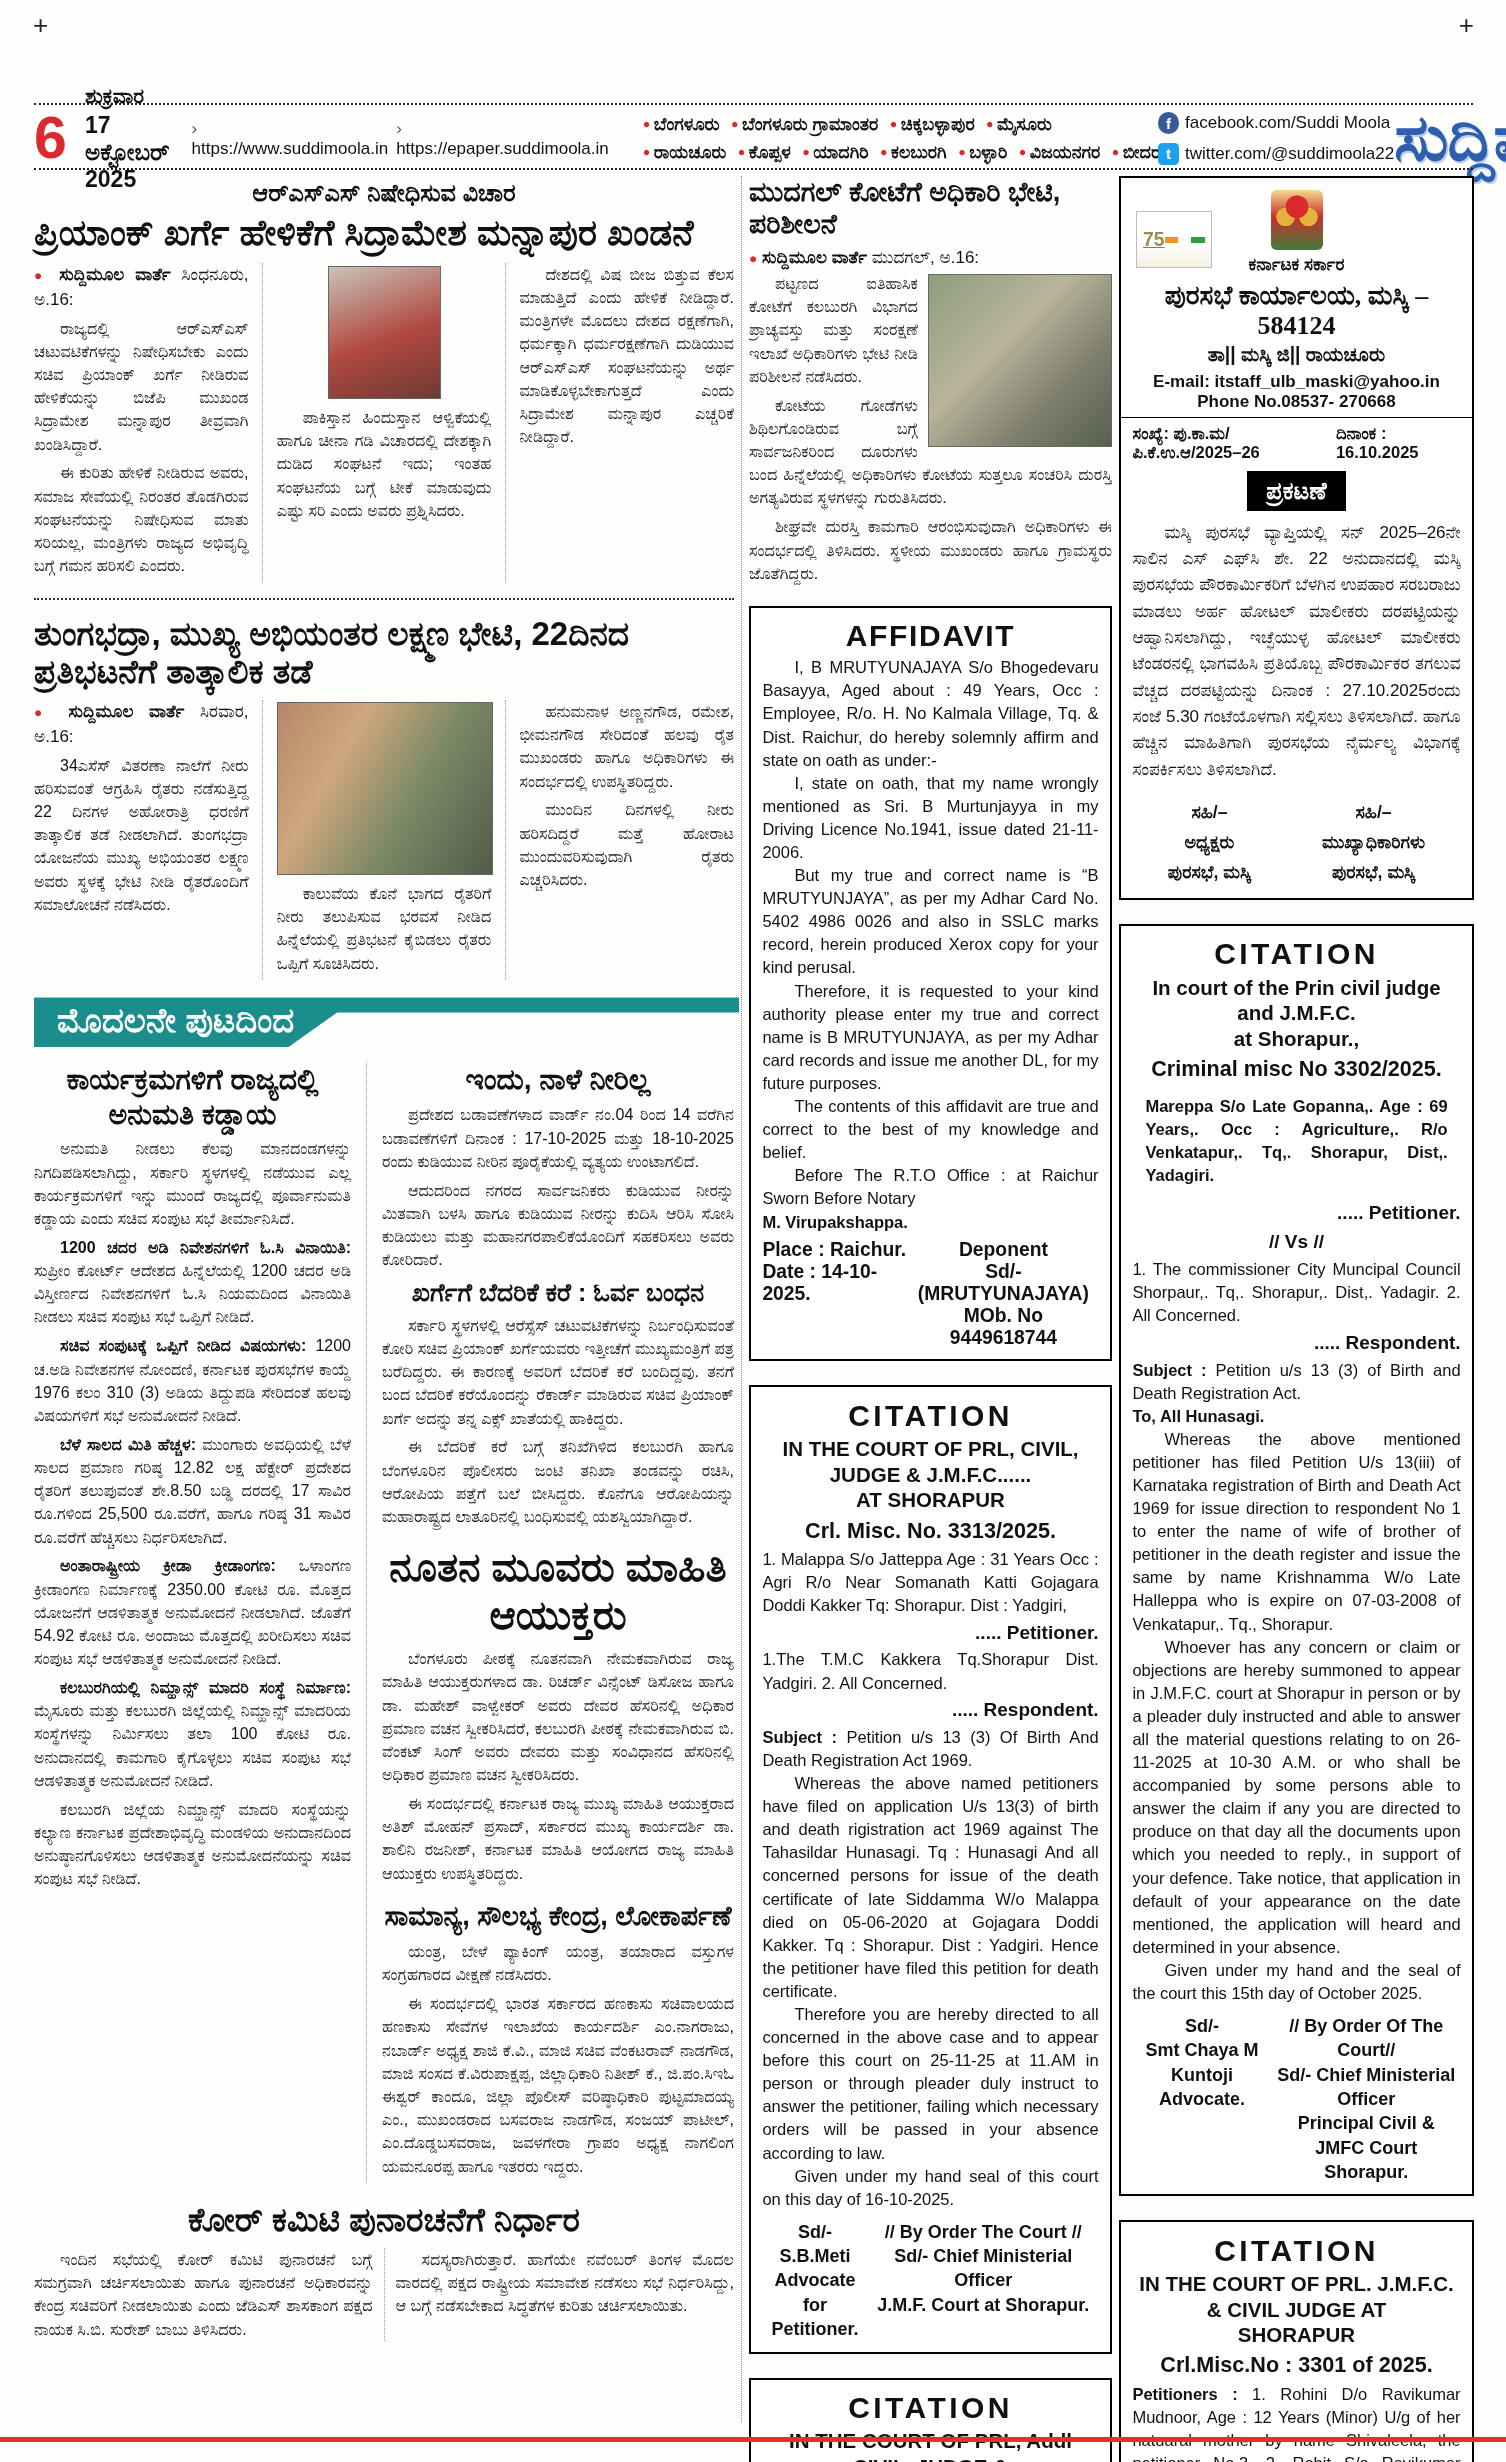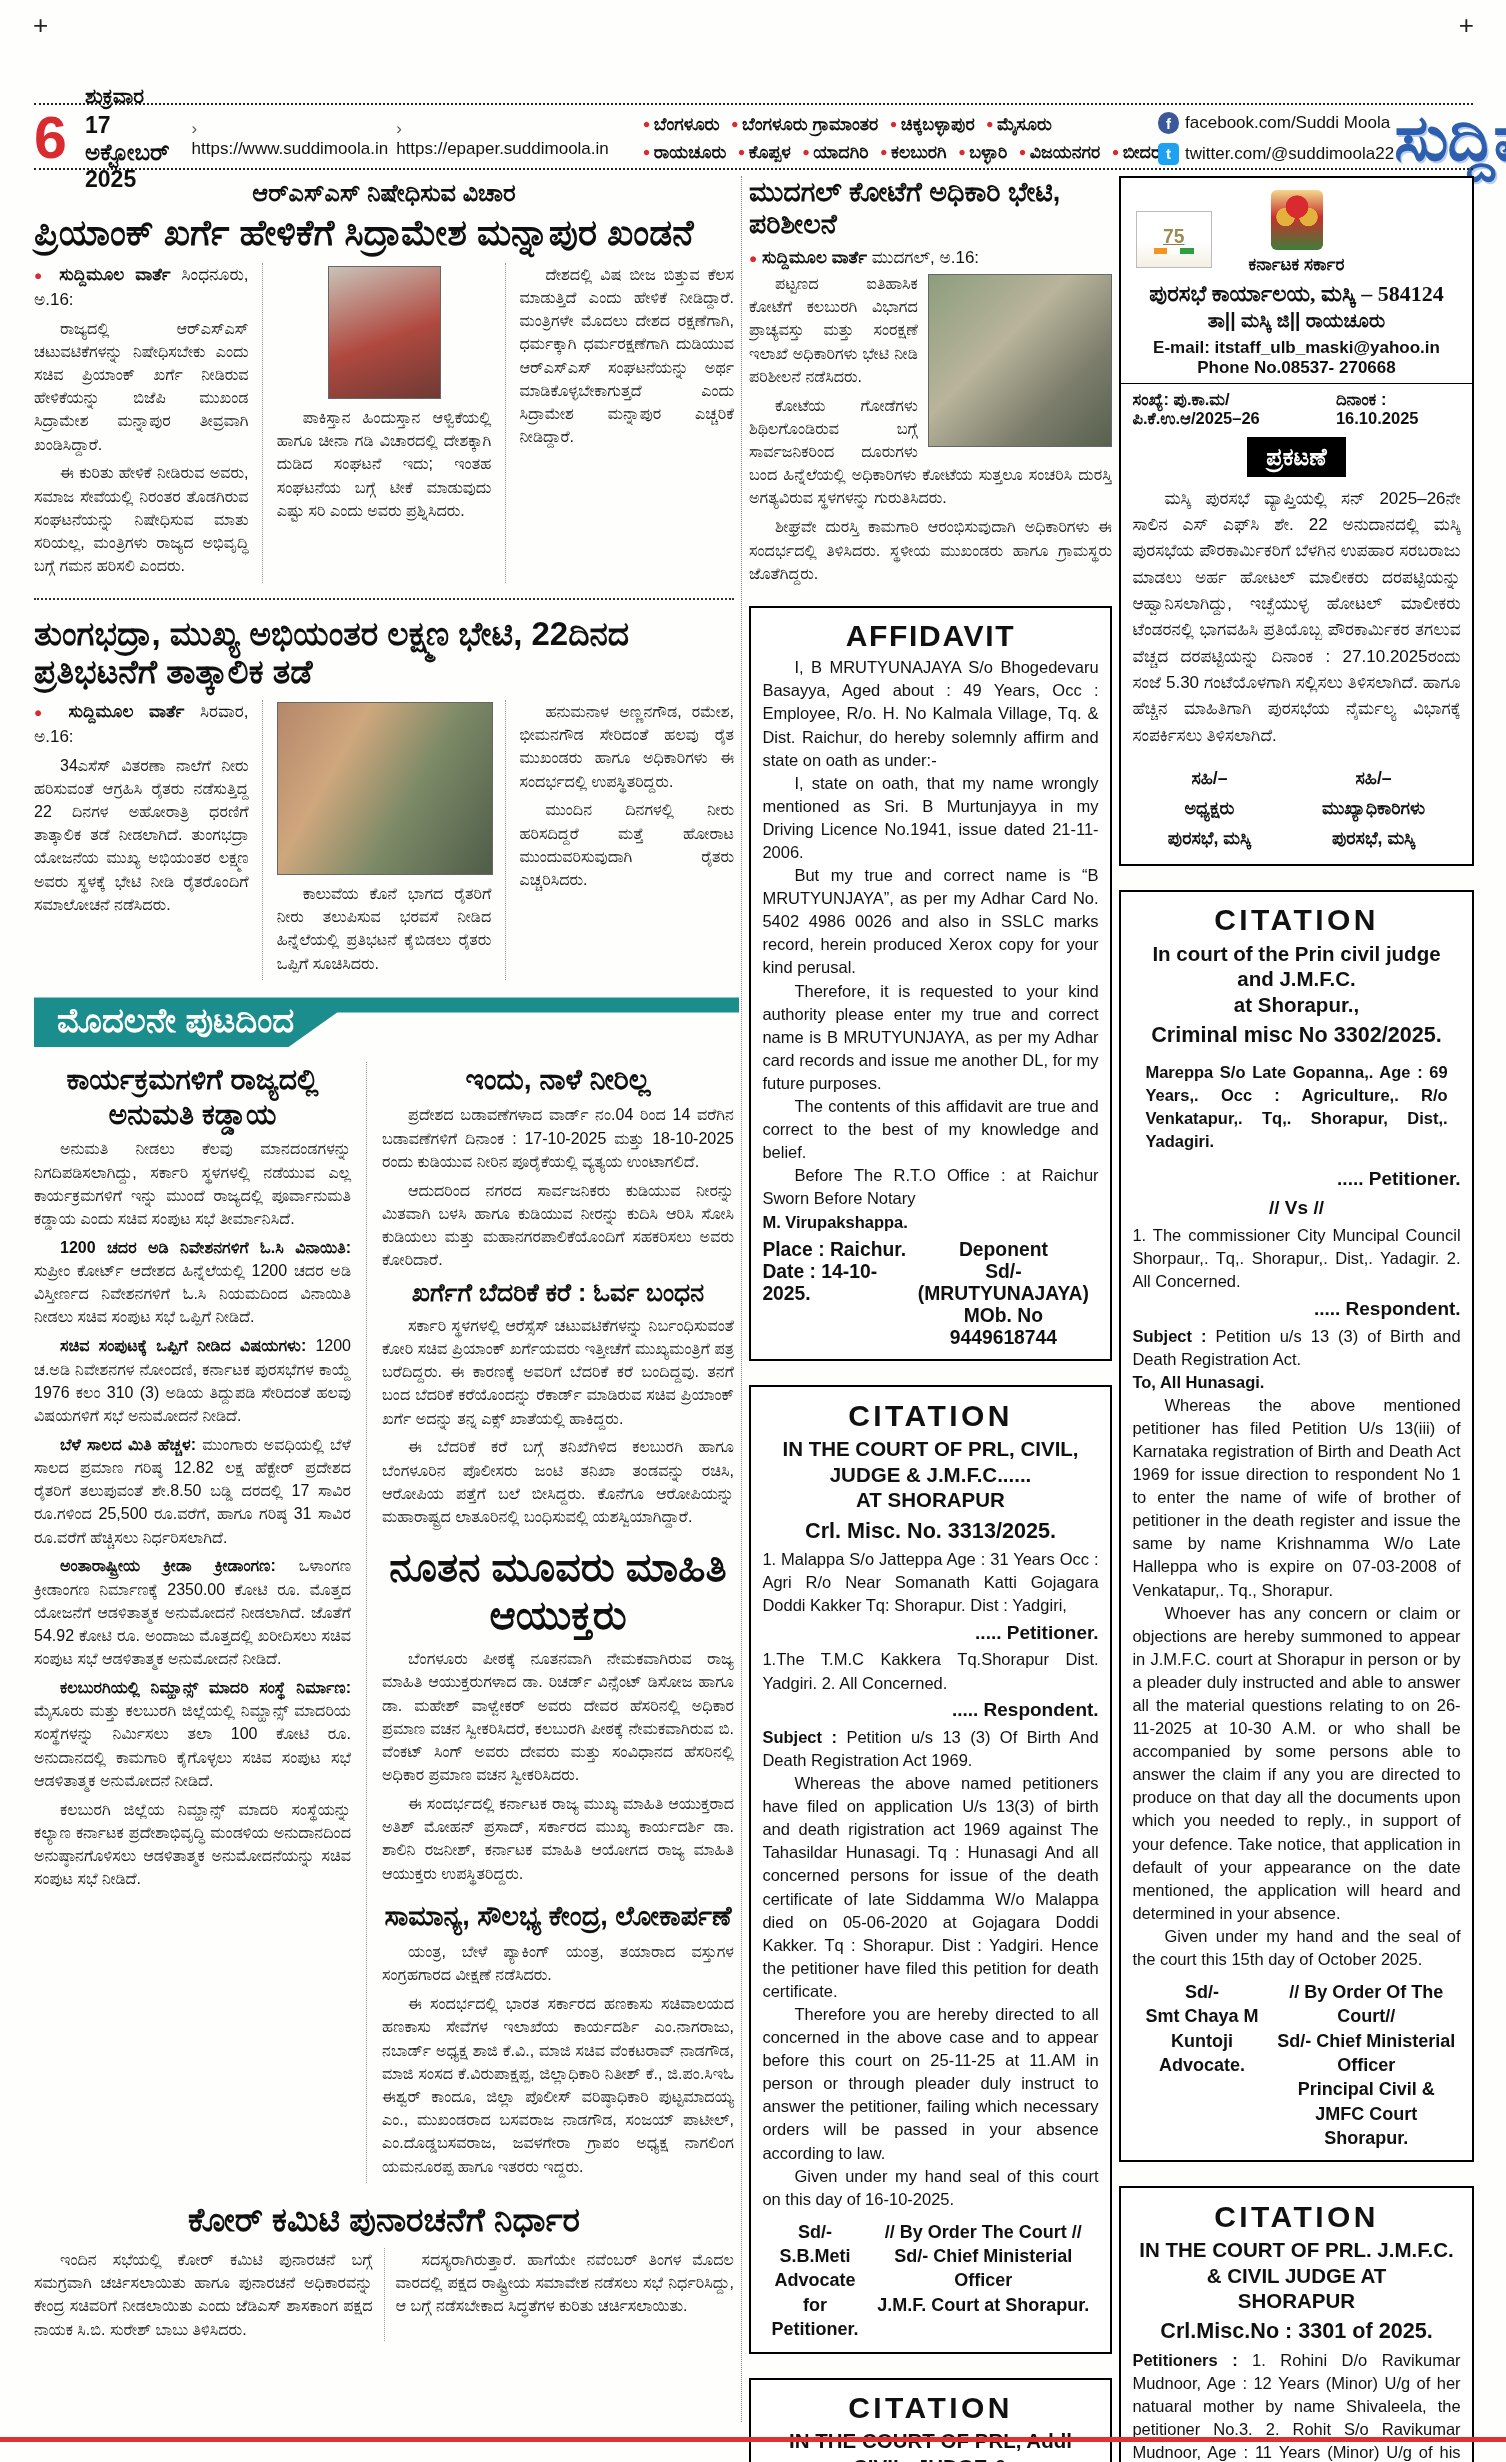--- a/index.html
+++ b/index.html
@@ -72,31 +72,31 @@
   .cit-vs{text-align:center;font-weight:bold;font-size:19px;margin:2.3px 0;}
   .cit-lead{font-weight:bold;}
   .cit-sig{display:flex;justify-content:space-between;font-weight:bold;font-size:18px;margin-top:9px;}
   .cit-sig .sc{line-height:1.35;text-align:center;}
   
   .aff-bottom{display:flex;justify-content:space-between;font-weight:bold;font-size:19.3px;margin-top:5.7px;}
   
   .maski-top{position:relative;text-align:center;padding-top:2.3px;}
   .logo75{position:absolute;left:3.4px;top:23px;width:74px;height:55px;border:0.6px solid #bbb;
           background:linear-gradient(180deg,#fff 55%,#f3efe2 100%);color:#8a7b4e;font-size:11.4px;
-          display:flex;align-items:center;justify-content:center;flex-direction:column;text-decoration:underline;}
+          display:flex;align-items:center;justify-content:center;flex-direction:row;text-decoration:underline;}
   .logo75 .seven5{font-size:19.3px;color:#9b8c55;font-weight:bold;}
   .flagline{width:40px;height:5.7px;background:linear-gradient(90deg,#f6921e 33%,#fff 33% 66%,#2e9e43 66%);}
   .emblem{width:52px;height:60px;margin:0 auto;background:
           radial-gradient(circle at 50% 28%,#d92b2f 0 22%,transparent 23%),
           radial-gradient(circle at 28% 45%,#e3b23c 0 18%,transparent 19%),
           radial-gradient(circle at 72% 45%,#e3b23c 0 18%,transparent 19%),
           linear-gradient(180deg,#f3d98b 0%,#c9302c 45%,#3f7d3b 100%);
           border-radius:5.7px;}
   .maski-gov{font-size:17px;font-weight:bold;margin-top:4.5px;}
-  .maski-title{font-size:22px;font-weight:bold;font-family:"Liberation Serif",serif;margin:5.7px 0 3.4px;}
+  .maski-title{font-size:26px;font-weight:bold;font-family:"Liberation Serif",serif;margin:5.7px 0 3.4px;}
   .maski-sub{font-size:19.3px;font-weight:bold;}
   .maski-mail{font-size:17px;font-weight:bold;margin:5.7px 0 4.5px;}
   .maski-rule{border-top:1.7px solid #000;margin:5.7px -11.4px;}
   .maski-row{display:flex;justify-content:flex-start;font-weight:bold;font-size:16.5px;}
   .badge{display:block;width:max-content;margin:9px auto;background:#000;color:#fff;
          font-size:24px;font-weight:bold;padding:5.7px 19.3px;}
   .maski-body{font-size:17px;line-height:1.55;text-align:justify;}
   .maski-body p{margin:0;text-indent:32px;}
   .maski-sig{display:flex;justify-content:space-around;font-weight:bold;font-size:17.6px;
              text-align:center;margin-top:15px;line-height:1.7;}

